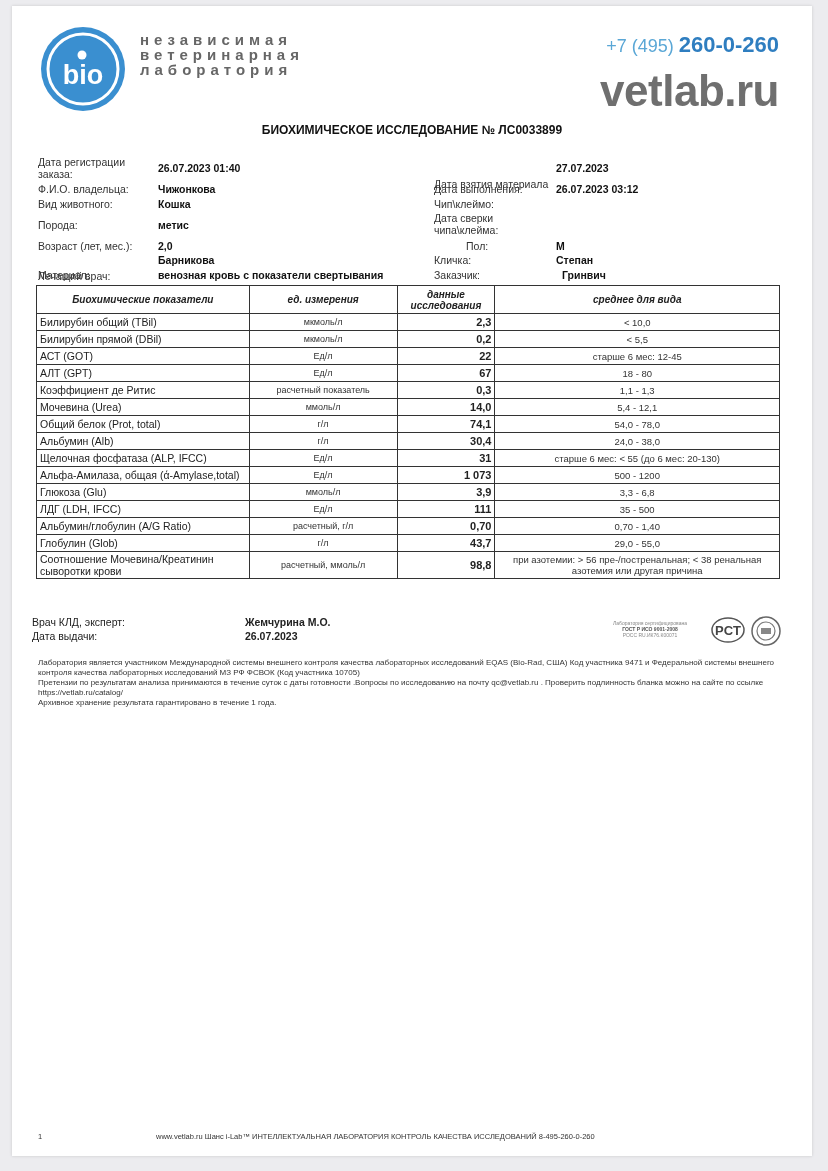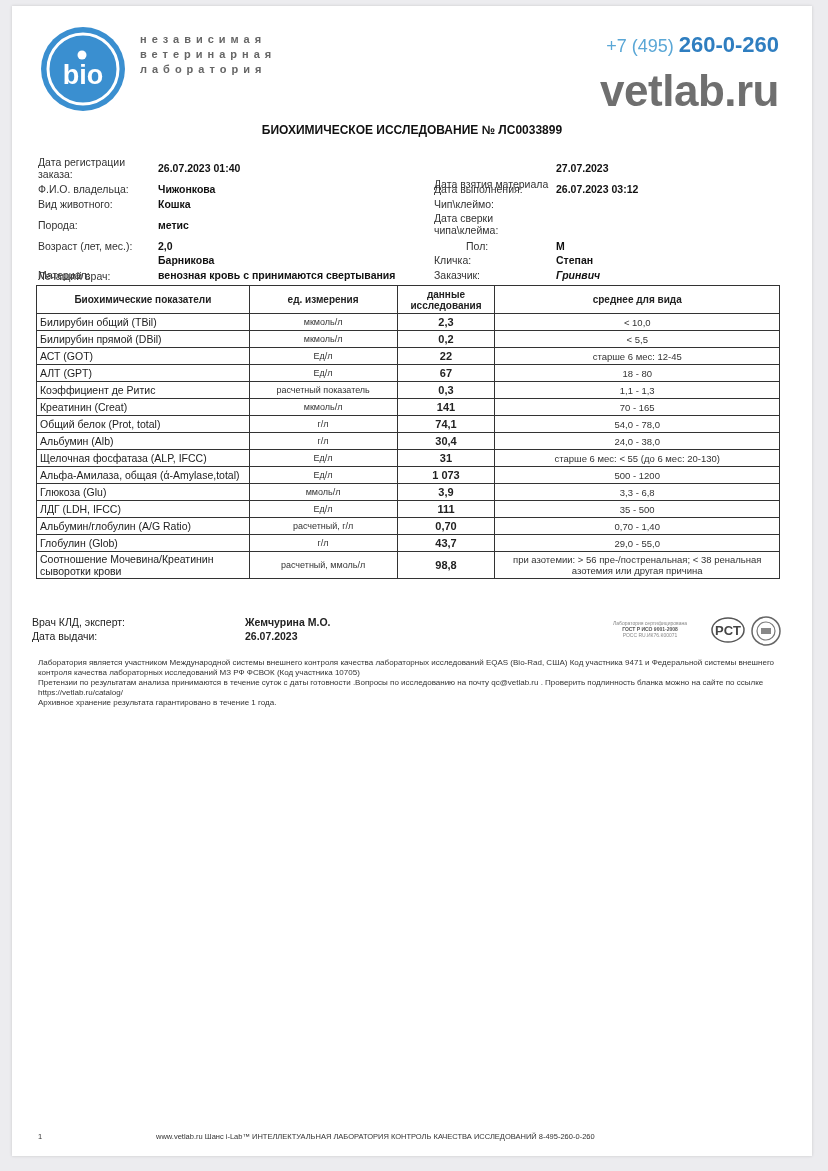--- a/index.html
+++ b/index.html
@@ -2,34 +2,34 @@
 <html><head>
 <meta charset="utf-8">
 <style>
   html, body { margin:0; padding:0; }
   body { width:828px; height:1171px; background:#ececef; font-family:"Liberation Sans", sans-serif; color:#222; position:relative; overflow:hidden; }
   .page { position:absolute; left:12px; top:6px; width:800px; height:1150px; background:#fff; box-shadow:0 0 3px rgba(0,0,0,0.15); }
   .logo { position:absolute; left:28px; top:20px; width:86px; height:86px; }
   .brand { position:absolute; left:128px; top:26px; }
   .brand-name { font-size:27px; font-weight:bold; color:#3a8fd0; letter-spacing:0.5px; line-height:28px; }
   .brand-name .reg { font-size:14px; color:#555; font-weight:normal; vertical-align:top; margin-left:6px; }
-  .brand-sub { font-size:11px; color:#666; letter-spacing:5px; line-height:15px; font-weight:bold; }
+  .brand-sub { font-size:15px; color:#666; letter-spacing:5px; line-height:15px; font-weight:bold; }
   .phone { position:absolute; right:33px; top:26px; font-size:18px; color:#5aa7d6; }
   .phone b { font-size:22px; color:#2f7ec0; }
   .site { position:absolute; right:33px; top:60px; font-size:44px; font-weight:bold; color:#6f6f6f; letter-spacing:-0.5px; }
   .doc-title { position:absolute; left:0; width:800px; top:117px; text-align:center; font-size:12px; font-weight:bold; color:#111; }
   .info { position:absolute; font-size:10.5px; line-height:12px; }
   .info .lbl { position:absolute; color:#333; }
   .info .val { position:absolute; font-weight:bold; color:#111; white-space:nowrap; }
   table.res { position:absolute; left:24px; top:279px; width:744px; border-collapse:collapse; font-size:10px; }
   table.res th, table.res td { border:1px solid #333; padding:1px 3px; height:14px; }
   table.res th { font-weight:bold; text-align:center; font-size:10px; }
   table.res td.n { text-align:left; font-size:10.5px; }
   table.res td.u { text-align:center; font-size:9px; color:#333; }
-  table.res td.v { text-align:center; font-weight:bold; font-size:11px; }
+  table.res td.v { text-align:right; font-weight:bold; font-size:11px; }
   table.res td.r { text-align:center; font-size:9.5px; color:#333; }
   .sign { position:absolute; font-size:10.5px; }
   .cert { position:absolute; left:583px; top:610px; width:190px; height:30px; }
   .cert-text { position:absolute; left:0; top:4px; width:110px; font-size:5px; color:#888; text-align:center; line-height:6px; }
   .note { position:absolute; left:26px; top:652px; width:750px; font-size:8px; line-height:10px; color:#333; }
   .footer { position:absolute; left:26px; top:1126px; width:760px; font-size:7.5px; color:#333; }
   .footer .num { position:absolute; left:0; }
   .footer .txt { position:absolute; left:118px; }
 </style>
 </head>
@@ -62,49 +62,49 @@
     <div class="val" style="top:27px; left:120px;">Чижонкова</div>
     <div class="lbl" style="top:42px;">Вид животного:</div>
     <div class="val" style="top:42px; left:120px;">Кошка</div>
     <div class="lbl" style="top:63px;">Порода:</div>
     <div class="val" style="top:63px; left:120px;">метис</div>
     <div class="lbl" style="top:84px;">Возраст (лет, мес.):</div>
     <div class="val" style="top:84px; left:120px;">2,0</div>
     <div class="lbl" style="top:114px;">Лечащий врач:</div>
     <div class="val" style="top:98px; left:120px;">Барникова</div>
     <div class="lbl" style="top:113px;">Материал:</div>
-    <div class="val" style="top:113px; left:120px;">венозная кровь с принимаются свертывания</div>
+    <div class="val" style="top:113px; left:120px;">венозная кровь с показатели свертывания</div>
   </div>
 
   <div class="info" style="left:422px; top:150px; width:360px; height:130px;">
     <div class="lbl" style="top:22px;">Дата взятия материала</div>
     <div class="val" style="top:6px; left:122px;">27.07.2023</div>
     <div class="lbl" style="top:27px;">Дата выполнения:</div>
     <div class="val" style="top:27px; left:122px;">26.07.2023 03:12</div>
     <div class="lbl" style="top:42px;">Чип\клеймо:</div>
     <div class="val" style="top:42px; left:122px;"></div>
     <div class="lbl" style="top:56px; width:80px;">Дата сверки чипа\клейма:</div>
     <div class="val" style="top:62px; left:122px;"></div>
     <div class="lbl" style="top:84px;padding-left:32px;">Пол:</div>
     <div class="val" style="top:84px; left:122px;">М</div>
     <div class="lbl" style="top:98px;">Кличка:</div>
     <div class="val" style="top:98px; left:122px;">Степан</div>
     <div class="lbl" style="top:113px;">Заказчик:</div>
-    <div class="val" style="top:113px; left:122px;font-style:italic;">Гринвич</div>
+    <div class="val" style="top:113px; left:128px;">Гринвич</div>
   </div>
 
   <table class="res">
     <colgroup>
         <col style="width:213px">
         <col style="width:148px">
         <col style="width:98px">
         <col style="width:285px">
       </colgroup>
     <thead>
-      <tr style="height:28px;">
+      <tr style="height:28px;font-style:italic;">
         <th>Биохимические показатели</th>
         <th>ед. измерения</th>
         <th style="line-height:11px;">данные исследования</th>
         <th>среднее для вида</th>
       </tr>
     </thead>
     <tbody id="tbody">
         <tr>
           <td class="n">Билирубин общий (TBil)</td>
           <td class="u">мкмоль/л</td>
@@ -129,24 +129,24 @@
           <td class="v">67</td>
           <td class="r">18 - 80</td>
         </tr>
         <tr>
           <td class="n">Коэффициент де Ритис</td>
           <td class="u">расчетный показатель</td>
           <td class="v">0,3</td>
           <td class="r">1,1 - 1,3</td>
         </tr>
         <tr>
-          <td class="n">Креатинин (Creat)</td>
-          <td class="u">мкмоль/л</td>
-          <td class="v">141</td>
-          <td class="r">70 - 165</td>
+          <td class="n">Мочевина (Urea)</td>
+          <td class="u">ммоль/л</td>
+          <td class="v">14,0</td>
+          <td class="r">5,4 - 12,1</td>
         </tr>
         <tr>
           <td class="n">Общий белок (Prot, total)</td>
           <td class="u">г/л</td>
           <td class="v">74,1</td>
           <td class="r">54,0 - 78,0</td>
         </tr>
         <tr>
           <td class="n">Альбумин (Alb)</td>
           <td class="u">г/л</td>

